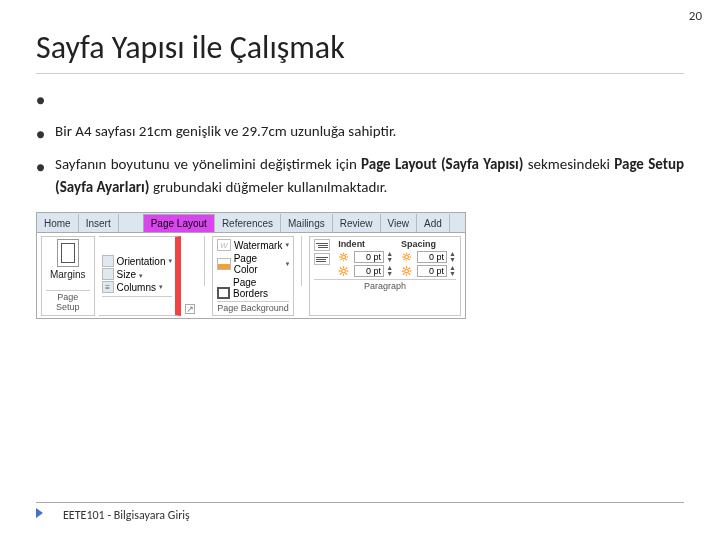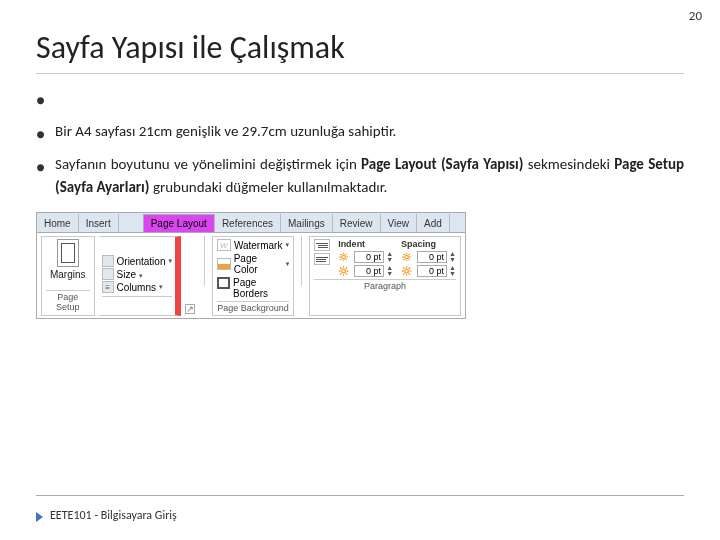--- a/index.html
+++ b/index.html
@@ -115,24 +115,24 @@
       color: #555;
     }
 
     
     .footer {
       position: absolute;
       bottom: 18px;
       left: 36px;
       right: 36px;
       border-top: 1.5px solid #aaa;
-      padding-top: 12px;
-      display: flex;
-      align-items: flex-end;
-      gap: 7px;
+      padding-top: 5px;
+      display: flex;
+      align-items: flex-start;
+      gap: 20px;
     }
 
     .footer-arrow {
       width: 0;
       height: 0;
       border-top: 5px solid transparent;
       border-bottom: 5px solid transparent;
       border-left: 7px solid #4472c4;
       flex-shrink: 0;
     }
@@ -226,21 +226,21 @@
         <div style="display:flex;align-items:center;gap:3px;font-size:10px;margin-bottom:2px;">
           <span style="width:14px;height:12px;border:1px solid #bbb;background:#fff;display:inline-block;font-size:8px;color:#bbb;text-align:center;line-height:12px;font-style:italic;">W</span>
           <span>Watermark</span>
           <span class="arrow-down">▾</span>
         </div>
         <div style="display:flex;align-items:center;gap:3px;font-size:10px;margin-bottom:2px;">
           <span style="width:14px;height:12px;border:1px solid #bbb;background:linear-gradient(to bottom,#fff 55%,#f4a03a 55%);display:inline-block;"></span>
           <span>Page Color</span>
           <span class="arrow-down">▾</span>
         </div>
-        <div style="display:flex;align-items:flex-start;gap:3px;font-size:10px;">
+        <div style="display:flex;align-items:flex-end;gap:3px;font-size:10px;">
           <span style="width:14px;height:12px;border:2px solid #555;background:#fff;display:inline-block;"></span>
           <span>Page Borders</span>
         </div>
         <div style="border-top:1px solid #ccc;width:100%;margin-top:2px;padding-top:1px;text-align:center;font-size:9px;color:#555;">Page Background</div>
       </div>
 
       <div class="divider-line"></div>
 
       <div style="display:flex;flex-direction:column;padding:2px 4px;border:1px solid #c8c8c8;">
         <div style="display:flex;gap:8px;">

